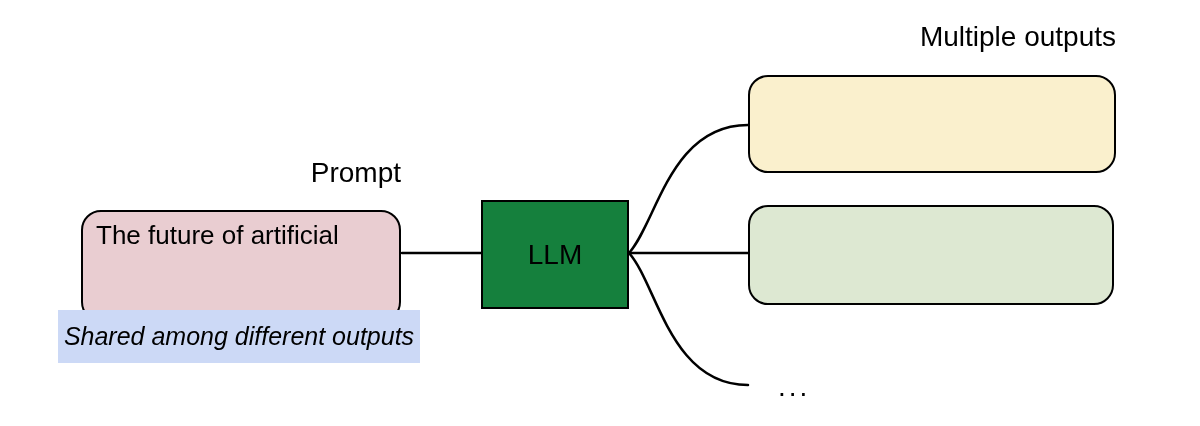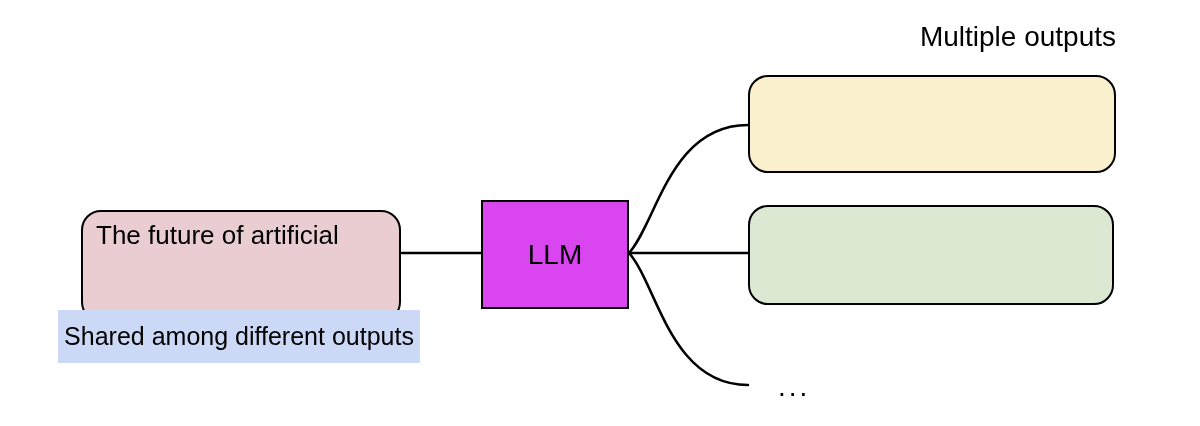--- a/index.html
+++ b/index.html
@@ -60,20 +60,21 @@
   .output-box-2 {
     left: 748px; top: 205px;
     width: 366px; height: 100px;
   }
   .shared-note {
     left: 58px; top: 310px;
     width: 362px; height: 53px;
     display: flex;
     align-items: center;
     justify-content: center;
+    font-style: italic;
     font-size: 25px;
   }
   .title-label {
     position: absolute;
     z-index: 1;
     font-size: 28px;
     text-align: right;
   }
   .prompt-label {
     left: 81px; top: 157px;
@@ -96,30 +97,31 @@
 
 <div class="canvas">
 
   <svg class="connectors" viewBox="0 0 1200 426" xmlns="http://www.w3.org/2000/svg">
     <path d="M 402 253 L 483 253" stroke="#000000"></path>
     <path d="M 629 253 C 657 222 670 125 748 125" stroke="#000000"></path>
     <path d="M 629 253 L 748 253" stroke="#000000"></path>
     <path d="M 629 253 C 657 284 670 385 748 385" stroke="#000000"></path>
   </svg>
 
+  <div class="title-label prompt-label">Prompt</div>
 
   <div class="node box rounded prompt-box" style="background-color: rgb(233, 205, 209);">
     <div>The future of artificial</div>
   </div>
 
   <div class="node shared-note" style="background-color: rgb(204, 217, 246);">
     <span>Shared among different outputs</span>
   </div>
 
-  <div class="node box llm-box" style="background-color: #d946ef;">
+  <div class="node box llm-box" style="background-color: #15803d;">
     <span>LLM</span>
   </div>
 
   <div class="title-label outputs-label">Multiple outputs</div>
 
   <div class="node box rounded output-box-1" style="background-color: rgb(250, 240, 205);"></div>
 
   <div class="node box rounded output-box-2" style="background-color: rgb(221, 232, 210);"></div>
 
   <div class="ellipsis">...</div>

